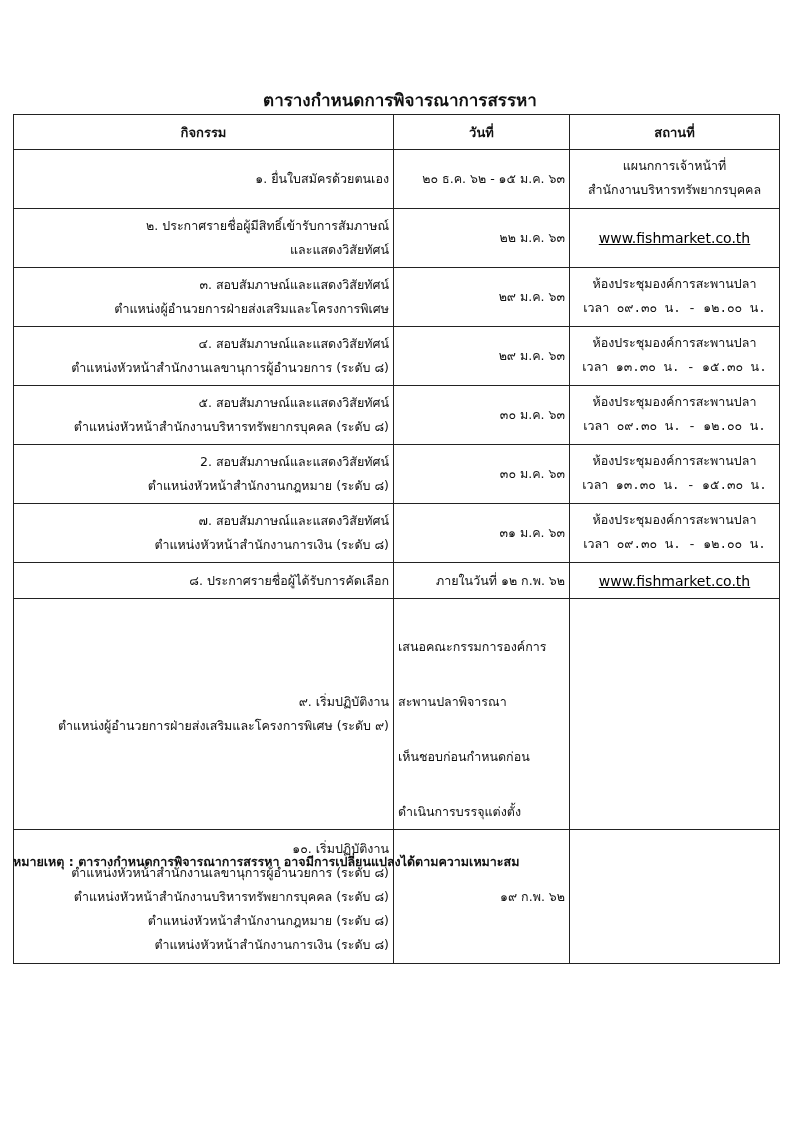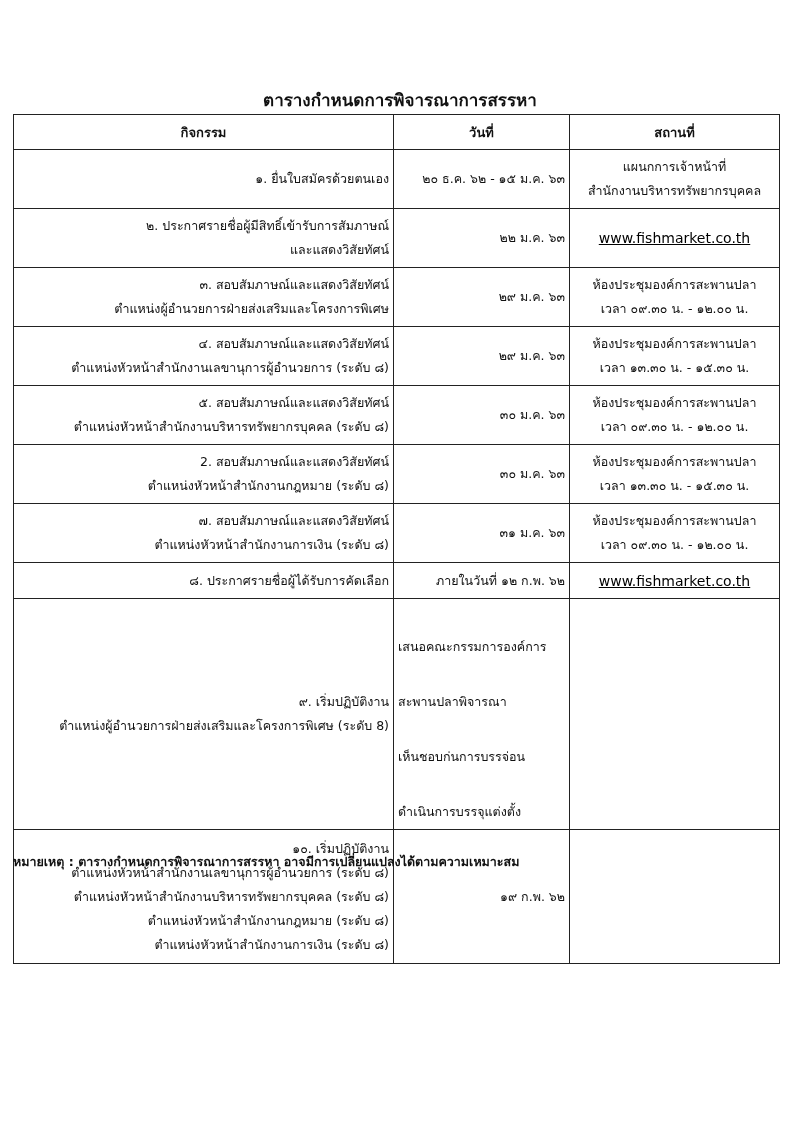--- a/index.html
+++ b/index.html
@@ -12,21 +12,21 @@
   table.sched th, table.sched td { border: 1.5px solid #222; padding: 5px 4px; vertical-align: middle; }
   table.sched th { height: 24px; font-weight: bold; text-align: center; font-size: 13px; }
   col.c1 { width: 380px; } col.c2 { width: 176px; } col.c3 { width: 210px; }
   .act .line { line-height: 24px; white-space: nowrap; text-align: right; }
   .act .line.indent { padding-left: 16px; }
   .act .line.indent2 { padding-left: 24px; }
   .date { text-align: right; white-space: nowrap; }
   .date.left { text-align: left; white-space: normal; }
   .date.left .line { line-height: 24px; white-space: nowrap; margin-top: 31px; }
   .place { text-align: center; }
-  .place .line { line-height: 24px; white-space: nowrap; }
+  .place .line { line-height: 24px; white-space: nowrap; font-family: Liberation Mono, monospace; }
   .link { text-decoration: underline; color: #000000; font-size: 14px; }
   .note { position: absolute; top: 852px; left: 13px; font-size: 12.5px; font-weight: bold; }
 </style>
 </head>
 <body>
 
 <div class="title">ตารางกำหนดการพิจารณาการสรรหา</div>
 
 <table class="sched">
   <colgroup>
@@ -131,26 +131,26 @@
       </td>
       <td class="date">ภายในวันที่ ๑๒ ก.พ. ๖๒</td>
       <td class="place">
         <a class="link">www.fishmarket.co.th</a>
       </td>
     </tr>
 
     <tr style="height:116px">
       <td class="act">
         <div class="line">๙. เริ่มปฏิบัติงาน</div>
-        <div class="line indent">ตำแหน่งผู้อำนวยการฝ่ายส่งเสริมและโครงการพิเศษ (ระดับ 8)</div>
+        <div class="line indent">ตำแหน่งผู้อำนวยการฝ่ายส่งเสริมและโครงการพิเศษ (ระดับ ๙)</div>
       </td>
       <td class="date left">
         <div class="line">เสนอคณะกรรมการองค์การ</div>
         <div class="line">สะพานปลาพิจารณา</div>
-        <div class="line">เห็นชอบก่นการบรรจ่อน</div>
+        <div class="line">เห็นชอบก่อนกำหนดก่อน</div>
         <div class="line">ดำเนินการบรรจุแต่งตั้ง</div>
       </td>
       <td class="place"></td>
     </tr>
 
     <tr style="height:134px">
       <td class="act">
         <div class="line">๑๐. เริ่มปฏิบัติงาน</div>
         <div class="line indent2">ตำแหน่งหัวหน้าสำนักงานเลขานุการผู้อำนวยการ (ระดับ ๘)</div>
         <div class="line indent2">ตำแหน่งหัวหน้าสำนักงานบริหารทรัพยากรบุคคล (ระดับ ๘)</div>

